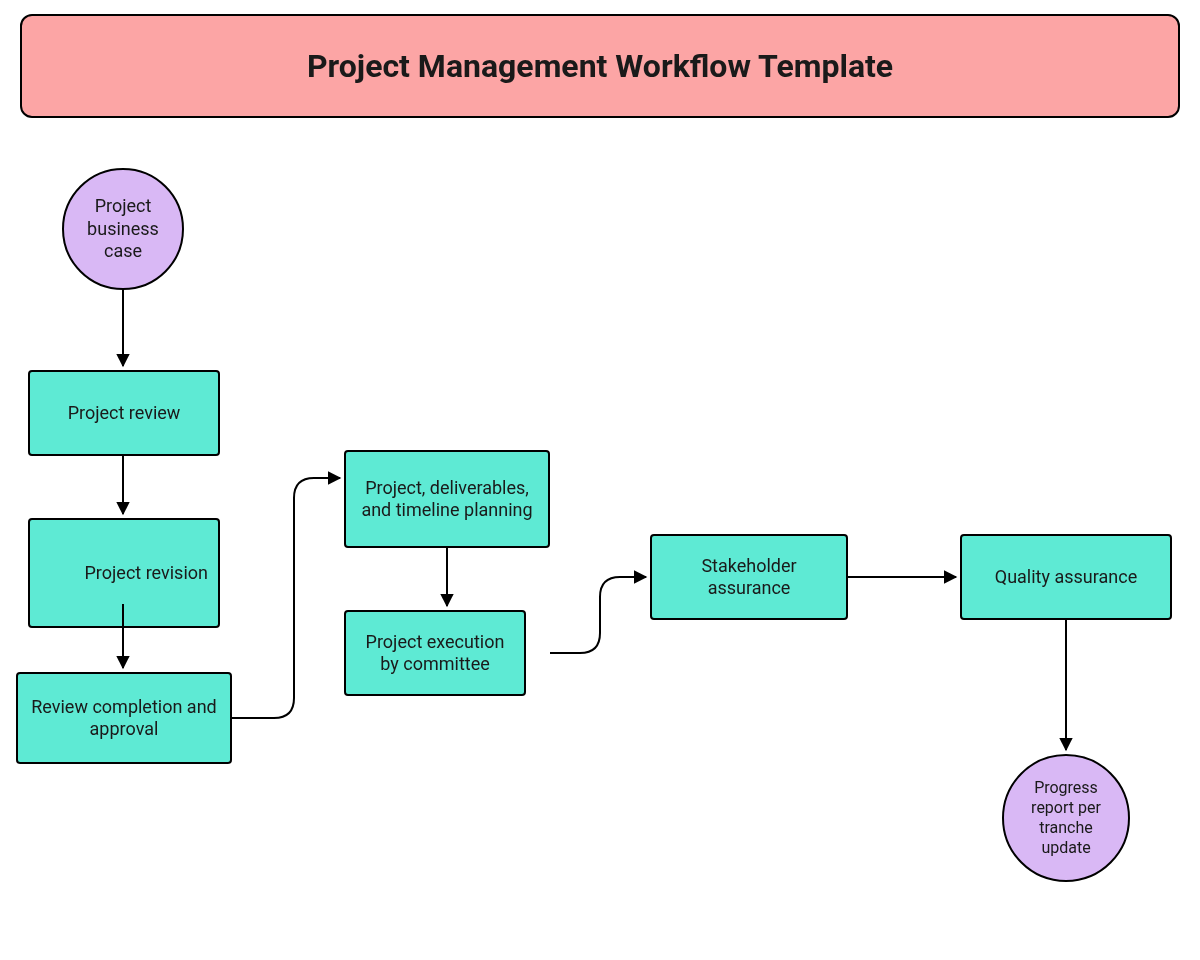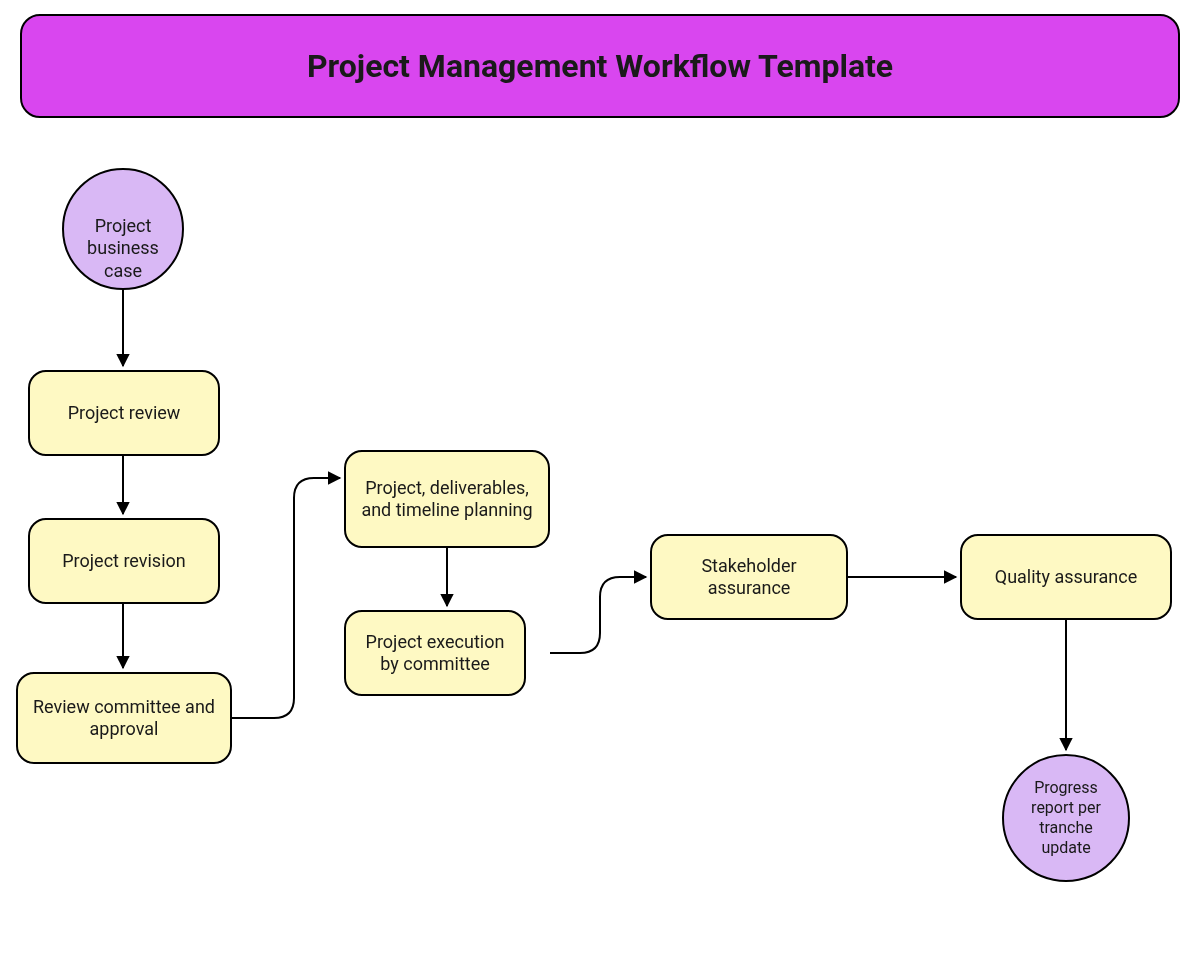--- a/index.html
+++ b/index.html
@@ -15,23 +15,23 @@
     position: relative;
     width: 1200px;
     height: 960px;
   }
   .title-banner {
     position: absolute;
     left: 20px;
     top: 14px;
     width: 1160px;
     height: 104px;
-    background: #d946ef;
+    background: #fca5a5;
     border: 2.5px solid #000;
-    border-radius: 20px;
+    border-radius: 12px;
     display: flex;
     align-items: center;
     justify-content: center;
     box-sizing: border-box;
   }
   .title-banner span {
     font-size: 32px;
     font-weight: 700;
     color: #1a1a1a;
   }
@@ -45,55 +45,55 @@
     text-align: center;
     font-size: 18px;
     line-height: 1.25;
     padding: 6px 10px;
   }
   .circle {
     background: #d9b8f5;
     border-radius: 50%;
   }
   .rect {
-    background: #fef9c3;
-    border-radius: 18px;
+    background: #5eead4;
+    border-radius: 4px;
   }
   svg.edges {
     position: absolute;
     left: 0;
     top: 0;
     width: 1200px;
     height: 960px;
     pointer-events: none;
   }
 </style>
 </head>
 <body>
 
 <div class="canvas">
 
   <div class="title-banner">
     <span>Project Management Workflow Template</span>
   </div>
 
-  <div class="node circle" style="left:62px; top:168px; width:122px; height:122px;align-items:flex-end;">
+  <div class="node circle" style="left:62px; top:168px; width:122px; height:122px;">
     <span>Project business case</span>
   </div>
 
   <div class="node rect" style="left:28px; top:370px; width:192px; height:86px;">
     <span>Project review</span>
   </div>
 
-  <div class="node rect" style="left:28px; top:518px; width:192px; height:86px;">
+  <div class="node rect" style="left:28px; top:518px; width:192px; height:110px;justify-content:flex-end;">
     <span>Project revision</span>
   </div>
 
   <div class="node rect" style="left:16px; top:672px; width:216px; height:92px;">
-    <span>Review committee and approval</span>
+    <span>Review completion and approval</span>
   </div>
 
   <div class="node rect" style="left:344px; top:450px; width:206px; height:98px;">
     <span>Project, deliverables, and timeline planning</span>
   </div>
 
   <div class="node rect" style="left:344px; top:610px; width:182px; height:86px;">
     <span>Project execution by committee</span>
   </div>
 

